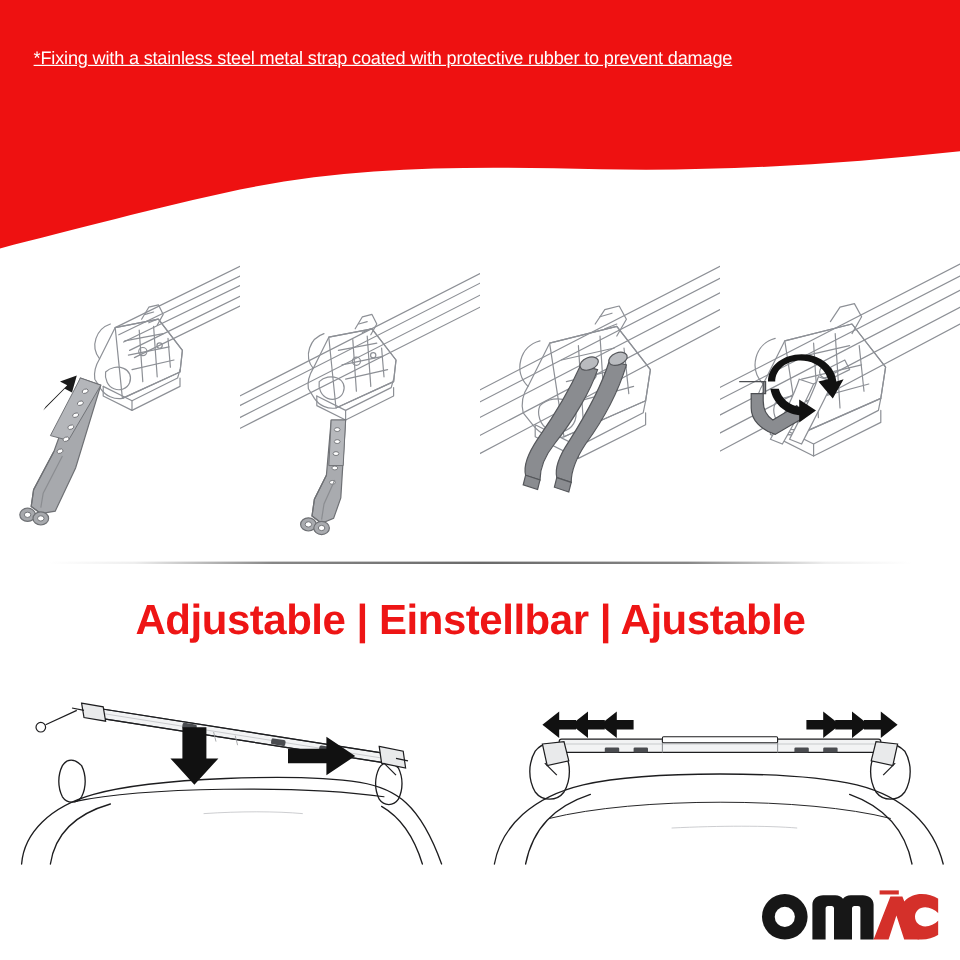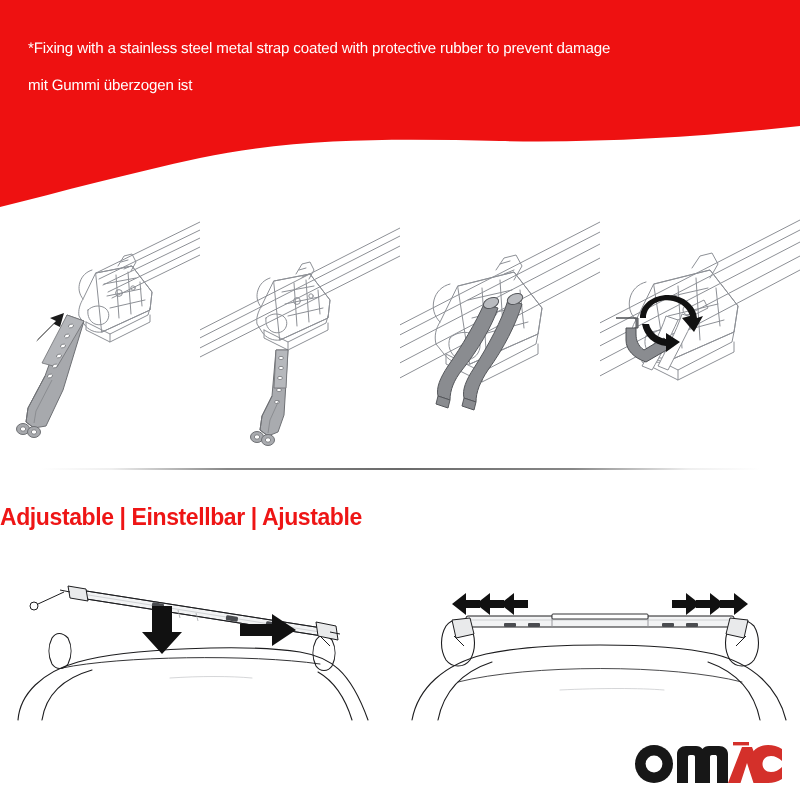--- a/index.html
+++ b/index.html
@@ -49,20 +49,21 @@
     font-size: 15.1px;
     line-height: 18.3px;
     letter-spacing: -0.15px;
     font-weight: 400;
     white-space: pre-line;
     text-rendering: geometricPrecision;
   }
   .header-line {
     display: block;
     white-space: nowrap;
+    text-decoration: underline;
   }
 
   
   .diagram-section {
     position: absolute;
     left: 0;
     top: 200px;
     width: 800px;
     height: 275px;
   }
@@ -104,23 +105,23 @@
        rgba(120,120,120,0.12) 90%,
        rgba(120,120,120,0) 100%);
   }
 
   
   .adjustable-title {
     position: absolute;
     left: 0;
     top: 500px;
     width: 784px;
-    text-align: left;
+    text-align: center;
     color: #ee1515;
-    font-size: 23px;
+    font-size: 35px;
     font-weight: bold;
     letter-spacing: -0.4px;
     line-height: 34px;
   }
 
   
   .roof-section {
     position: absolute;
     left: 0;
     top: 560px;
@@ -164,21 +165,20 @@
 
   <div class="header-banner">
     <svg class="banner-shape" viewBox="0 0 800 215" preserveAspectRatio="none">
       <path d="M0,0 L800,0 L800,126
                C700,137 600,143 500,141
                C400,139 300,137 200,158
                C130,173 60,192 0,207 Z" fill="#ee1111"></path>
     </svg>
     <div class="header-text">
       <span class="header-line">*Fixing with a stainless steel metal strap coated with protective rubber to prevent damage</span>
-      <span class="header-line">mit Gummi überzogen ist</span>
     </div>
   </div>
 
   <div class="diagram-section">
     <div class="diagram-grid">
 
       <div class="diagram-cell">
         <svg viewBox="0 0 200 268" preserveAspectRatio="xMidYMid meet">
           <g fill="none" stroke="#8d9096" stroke-width="1" stroke-linejoin="round" stroke-linecap="round">
 

